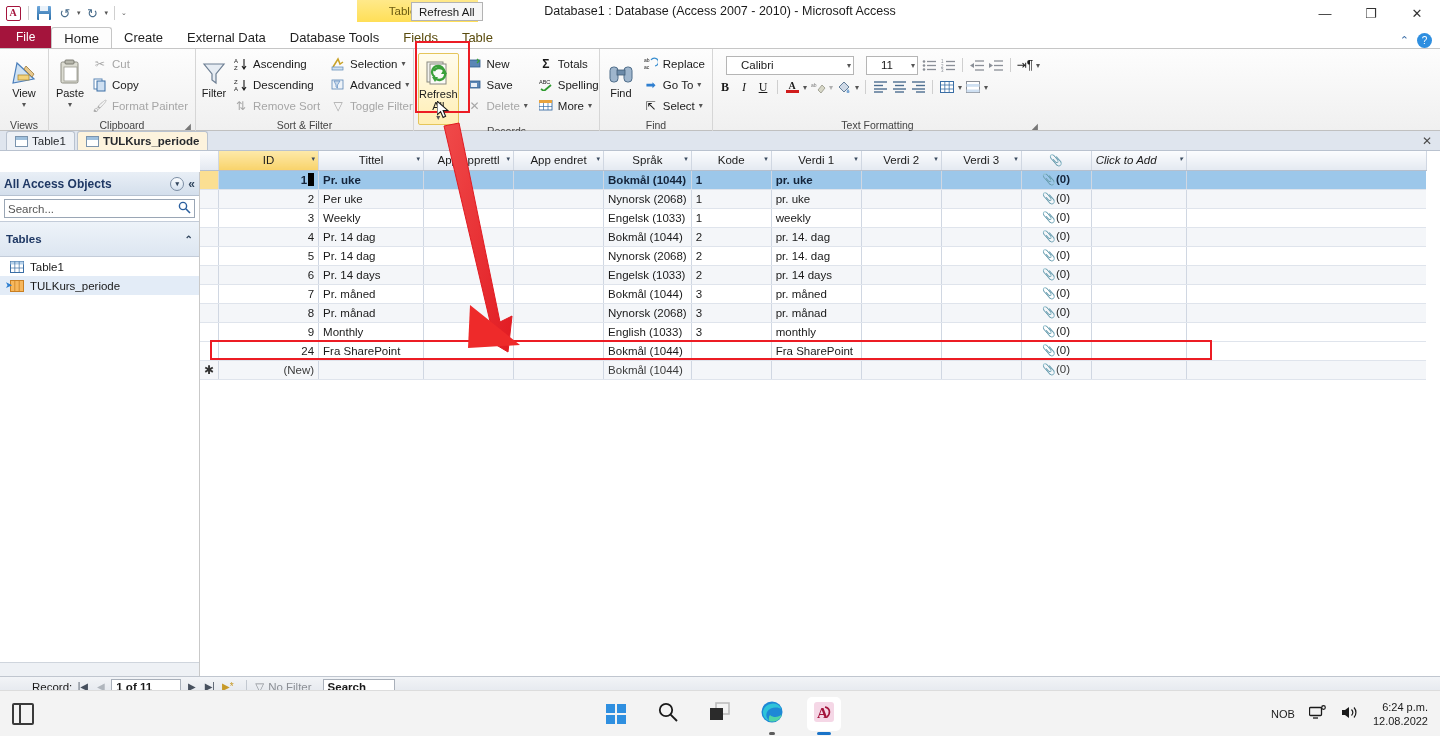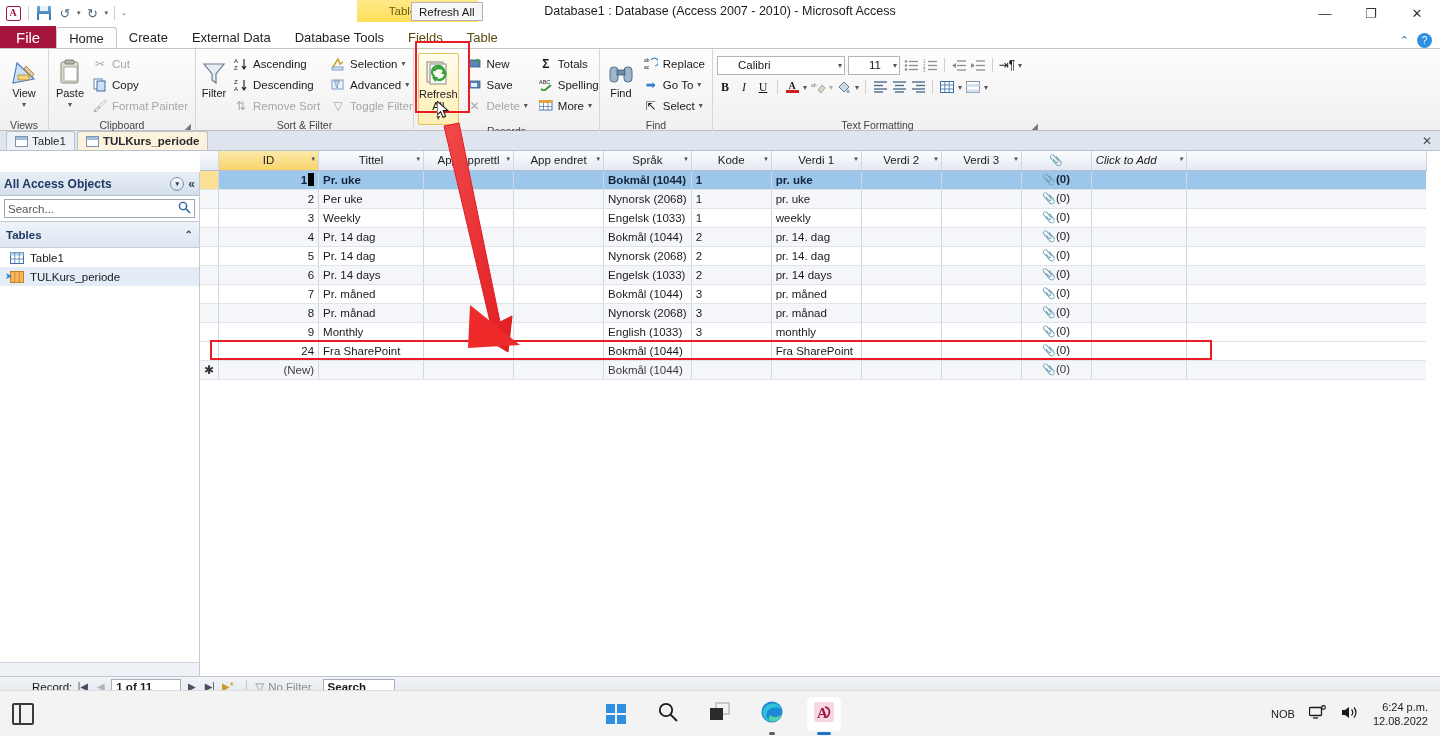--- a/index.html
+++ b/index.html
@@ -44,21 +44,21 @@
   }
 
   
   .tabstrip { position:relative; height:22px; background:#fff; display:flex; align-items:flex-end; padding-left:0; }
   .tab {
     height:21px; padding:0 12px; display:flex; align-items:center;
     font-size:13px; color:#1f1f1f; position:relative;
   }
   .tab.file {
     background:#a4143c; color:#fff; padding:0 16px; height:22px;
-    font-size:15px;
+    font-size:12px;
   }
   .tab.active {
     background:#fdfdfd; border:1px solid #c6c6c6; border-bottom:none;
     border-radius:3px 3px 0 0; margin-bottom:-1px; height:22px;
   }
   .tab.ctxtab { color:#5a4c0e; }
 
   
   .ribbon {
     position:relative; height:83px;
@@ -94,21 +94,21 @@
     font-size:11px; line-height:12px; text-align:center; position:relative;
   }
   .redbox-ribbon {
     position:absolute; left:415px; top:41px; width:55px; height:72px;
     border:2.5px solid #ec1c24; pointer-events:none; z-index:30;
   }
 
   
   .combo {
     border:1px solid #b5b5b5; background:#fff; height:19px;
-    display:flex; align-items:center; padding:0 2px 0 20px; font-size:11.5px;
+    display:flex; align-items:center; padding:0 2px 0 14px; font-size:11.5px;margin-left:9px;
   }
   .combo .cw { margin-left:auto; padding-left:6px; }
 
   
   .doctabs {
     position:relative; height:20px; background:#dfe5ee;
     border-bottom:1px solid #b9c2cf; display:flex; align-items:flex-end; padding-left:6px;
   }
   .doctab {
     height:19px; display:flex; align-items:center; gap:4px; padding:0 8px;
@@ -144,21 +144,21 @@
     justify-content:center; font-size:7px; color:#33475f;
   }
   .nav-search { padding:3px 4px; }
   .nav-search-box {
     height:19px; border:1px solid #9aa6b5; background:#fff; display:flex; align-items:center;
     padding:0 3px; font-size:11.5px;
   }
   .nav-search-box .ph { color:#555; }
   .nav-search-box .mag { margin-left:auto; color:#2a5f9e; font-size:12px; }
   .nav-group {
-    height:27px; background:linear-gradient(#eef3f9,#dde6f1); border-top:1px solid #c3ccd9;
+    height:36px; background:linear-gradient(#eef3f9,#dde6f1); border-top:1px solid #c3ccd9;
     border-bottom:1px solid #c3ccd9; display:flex; align-items:center; padding:0 6px;
     font-size:11.5px; font-weight:bold; color:#1f3864;
   }
   .nav-group .chev { margin-left:auto; color:#33475f; font-size:10px; }
   .nav-item {
     height:19px; display:flex; align-items:center; gap:6px; padding-left:10px; font-size:11.5px;
   }
   .nav-item.sel { background:#e3ecf7; }
   .nav-spacer { flex:1; background:#fff; }
   .nav-bottom { height:14px; background:#eef1f5; border-top:1px solid #cfd5dd; }

